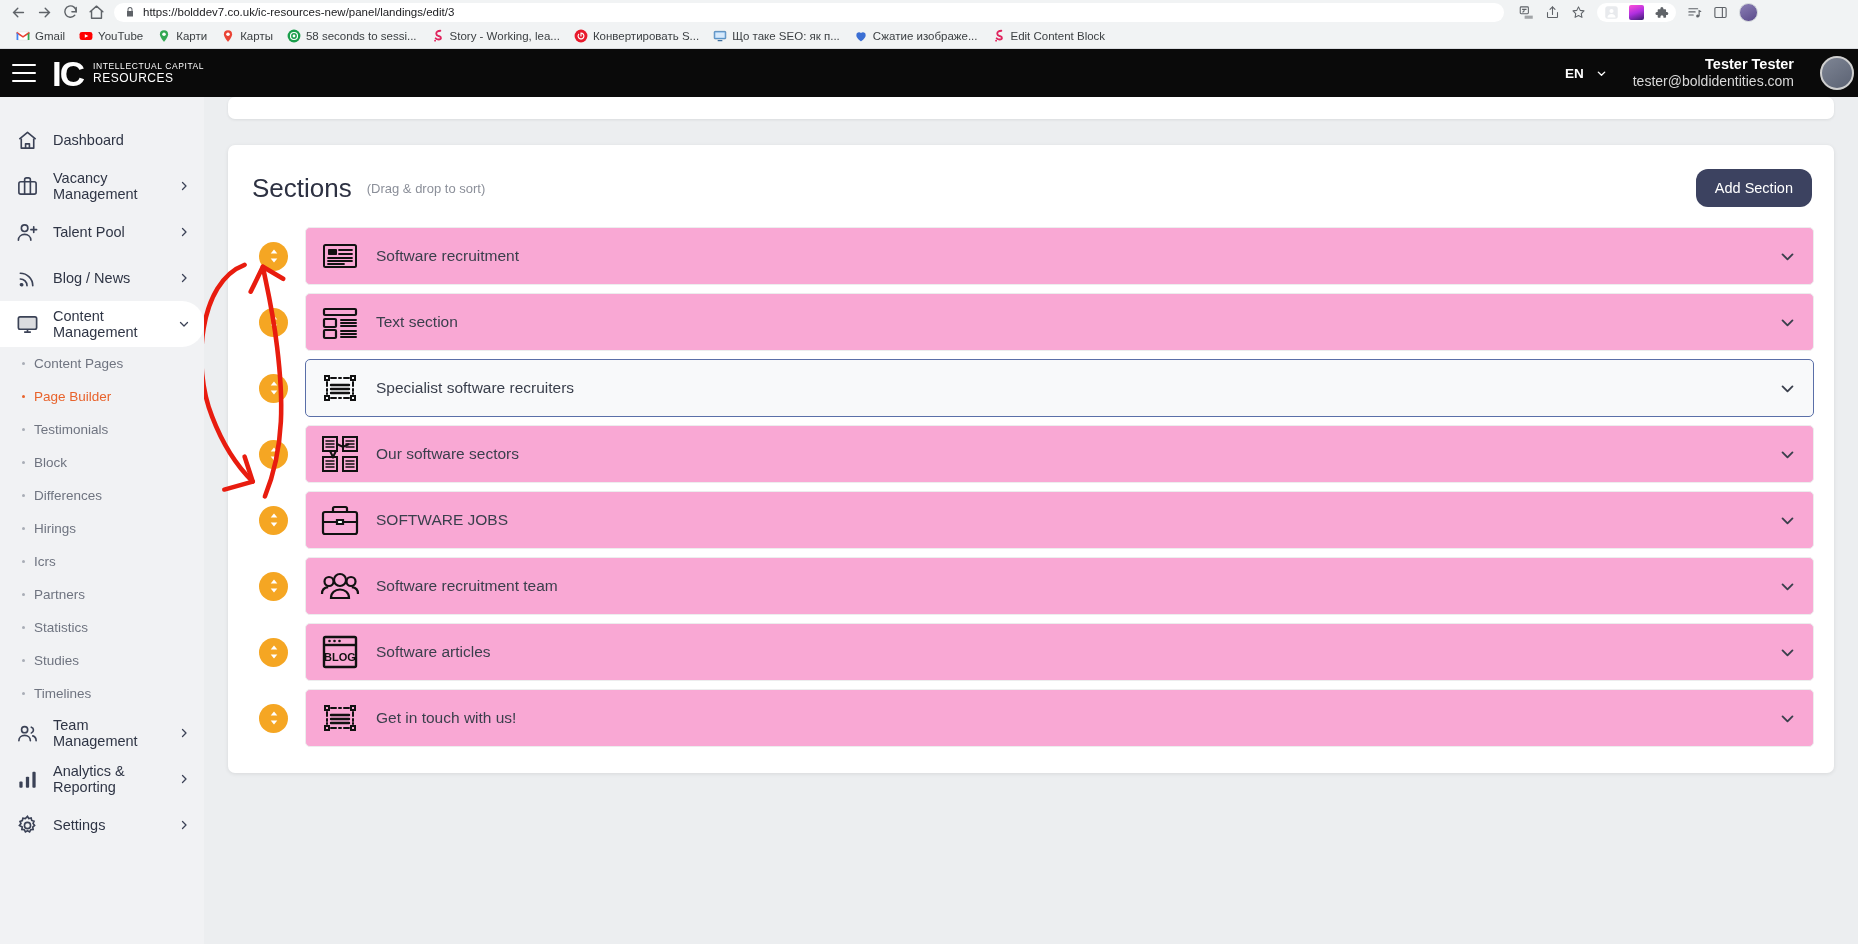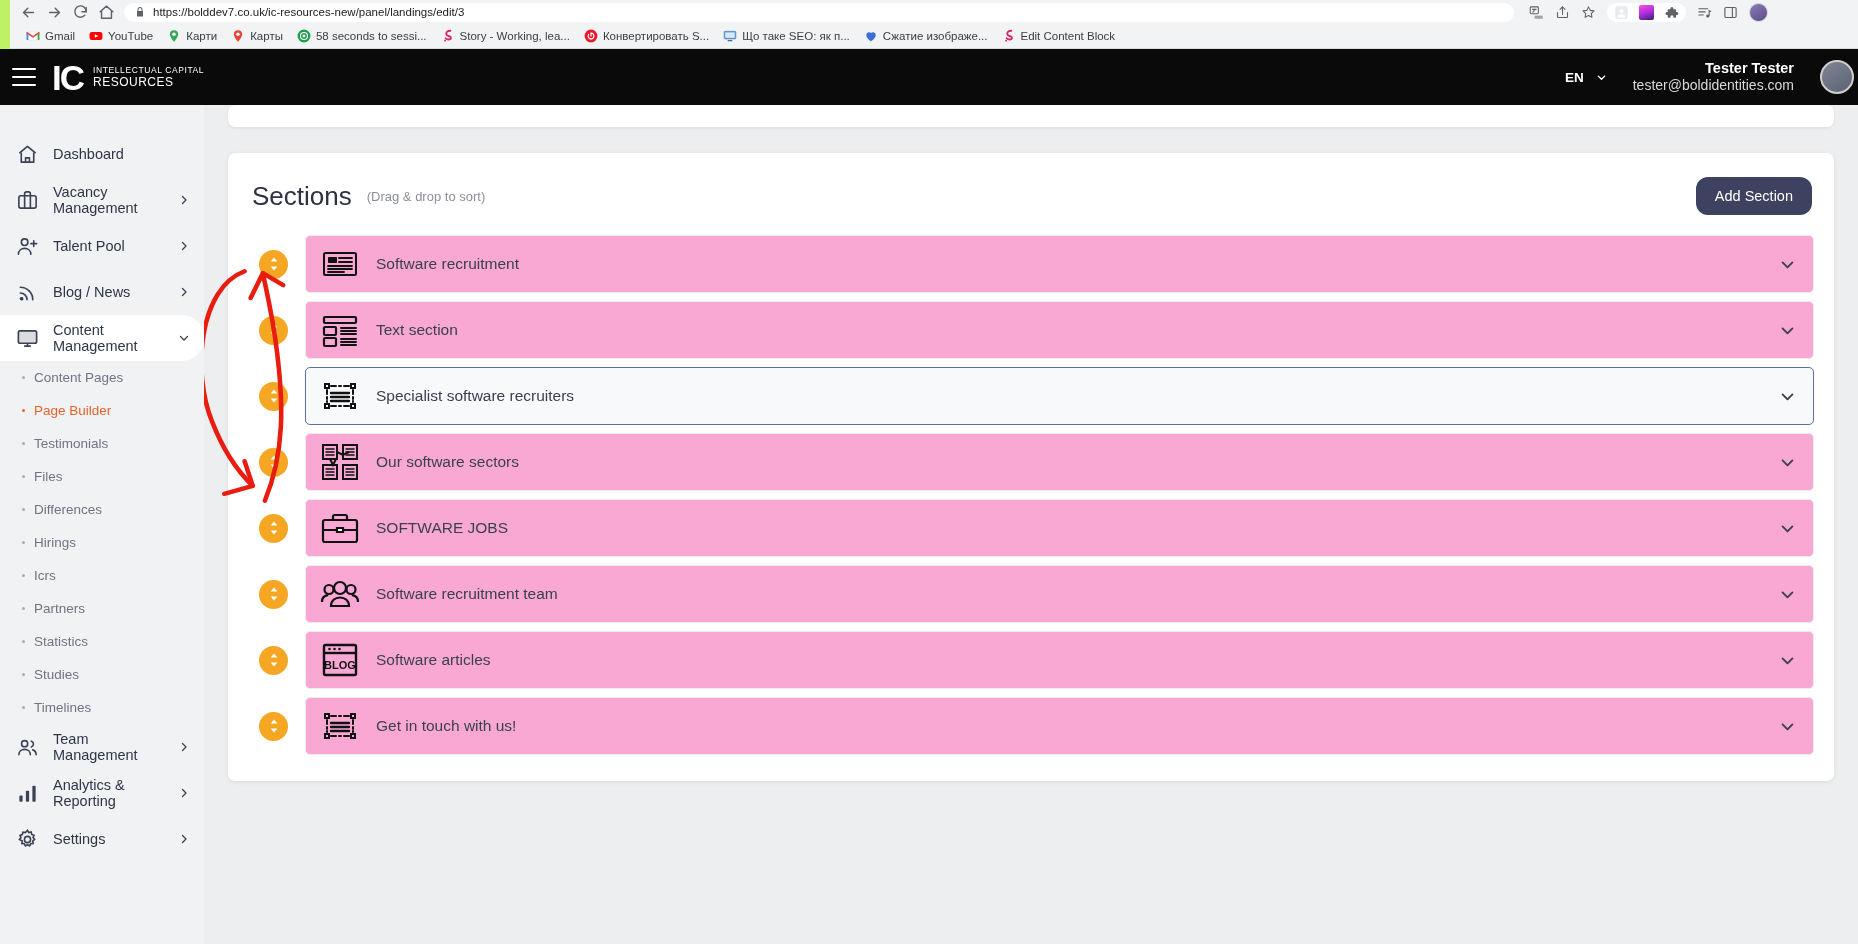--- a/index.html
+++ b/index.html
@@ -4,21 +4,21 @@
 <style>
   * { box-sizing: border-box; margin: 0; padding: 0; }
   html, body {
     width: 1858px; height: 944px;
     font-family: "Liberation Sans", sans-serif;
     background: #ffffff;
     overflow: hidden;
   }
 
   
-  #browser-chrome { width: 100%; background: #bef264; padding-left: 10px; }
+  #browser-chrome { width: 100%; background: #14532d; }
 
   #omnibox-row {
     height: 24px;
     display: flex; align-items: center;
     padding: 0 10px;
     background: #f1f3f4;
     gap: 9px;
   }
   .nav-btn {
     width: 17px; height: 17px;
@@ -64,21 +64,21 @@
     border-radius: 4px;
     white-space: nowrap;
   }
   .bookmark-label { font-size: 11.5px; color: #3c4043; }
   .bm-ico { width: 14px; height: 14px; flex: none; display:block; border-radius:2px; }
 
   
   #app { width: 100%; height: 895px; display: flex; flex-direction: column; background:#fff; }
 
   #app-header {
-    height: 56px; background: #0a0a0a;
+    height: 48px; background: #0a0a0a;
     display: flex; align-items: center;
     padding: 0 18px 0 12px;
     flex: none;
   }
   #hamburger { width: 24px; height: 18px; display:flex; flex-direction:column; justify-content:space-between; cursor:pointer; margin-right: 16px; }
   #hamburger span { display:block; height:2px; background:#fff; border-radius:1px; }
 
   #brand { display: flex; align-items: center; gap: 10px; }
   #brand-mark { font-size: 35px; font-weight: 700; color: #fff; letter-spacing: -2px; line-height: 1; font-family: "Liberation Sans", sans-serif; }
   #brand-words { display:flex; flex-direction:column; line-height: 1; }
@@ -96,21 +96,21 @@
     border: 2px solid #cfcfcf;
     margin-right: -14px;
   }
 
   #app-body { flex: 1; display: flex; min-height: 0; position: relative; }
 
   
   #sidebar {
     width: 204px; flex: none;
     background: #f1f2f4;
-    padding-top: 26px;
+    padding-top: 20px;
     overflow: hidden;
   }
   .nav-item {
     display: flex; align-items: center;
     height: 46px; padding: 0 14px 0 16px;
     gap: 14px; cursor: pointer;
   }
   .nav-item.active {
     background: #ffffff;
     border-top-right-radius: 22px; border-bottom-right-radius: 22px;
@@ -470,21 +470,21 @@
         <div class="sub-item active">
           <span class="sub-dot"></span>
           <span class="sub-label">Page Builder</span>
         </div>
         <div class="sub-item">
           <span class="sub-dot"></span>
           <span class="sub-label">Testimonials</span>
         </div>
         <div class="sub-item">
           <span class="sub-dot"></span>
-          <span class="sub-label">Files</span>
+          <span class="sub-label">Block</span>
         </div>
         <div class="sub-item">
           <span class="sub-dot"></span>
           <span class="sub-label">Differences</span>
         </div>
         <div class="sub-item">
           <span class="sub-dot"></span>
           <span class="sub-label">Hirings</span>
         </div>
         <div class="sub-item">

